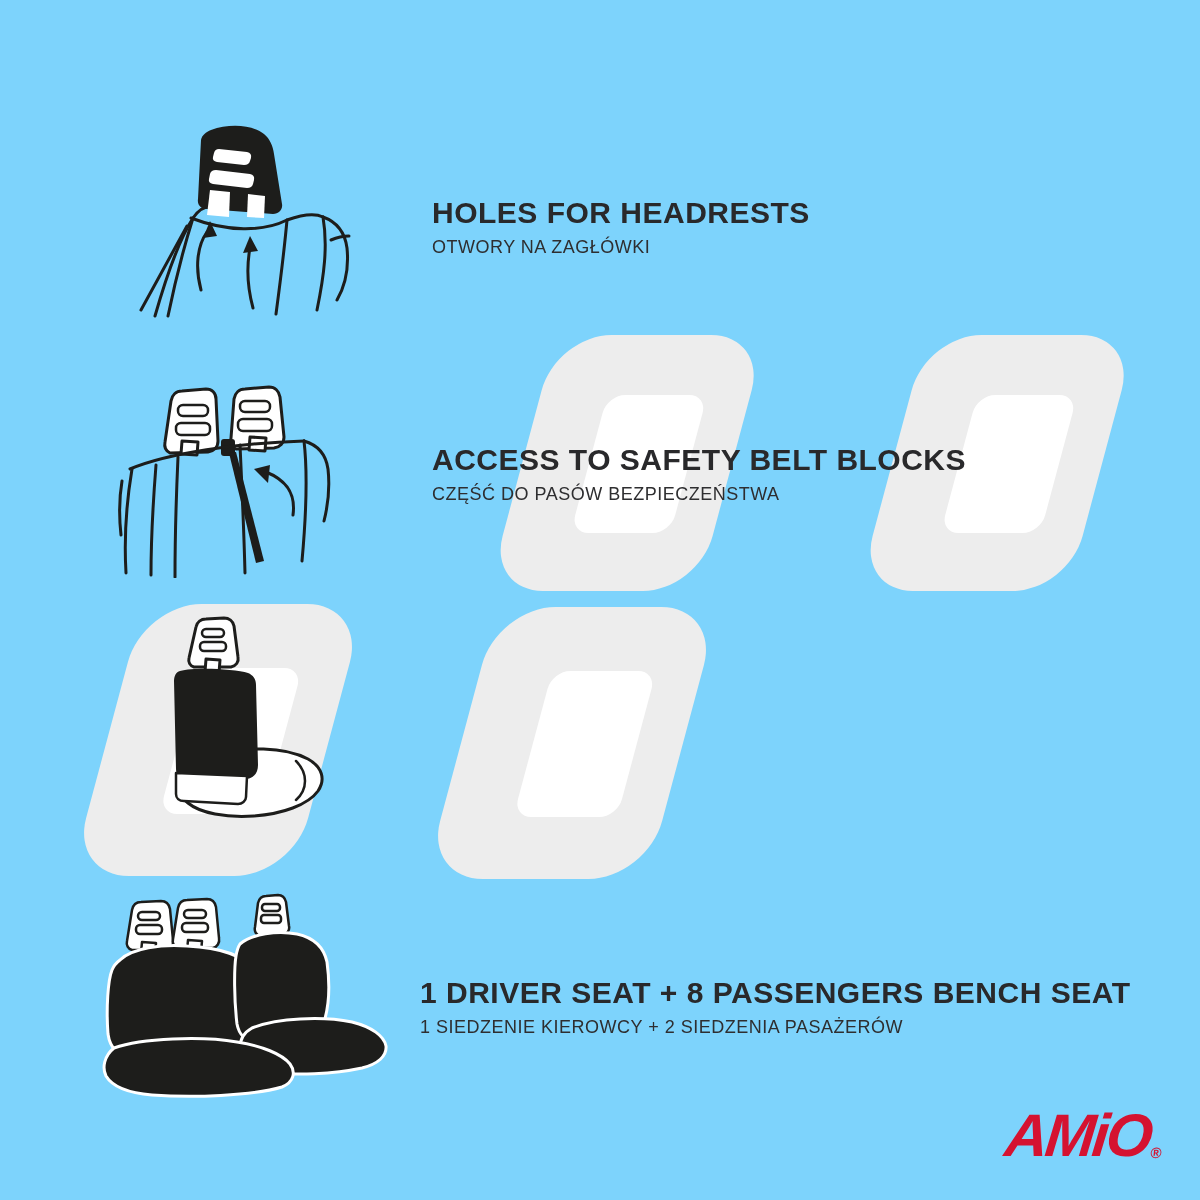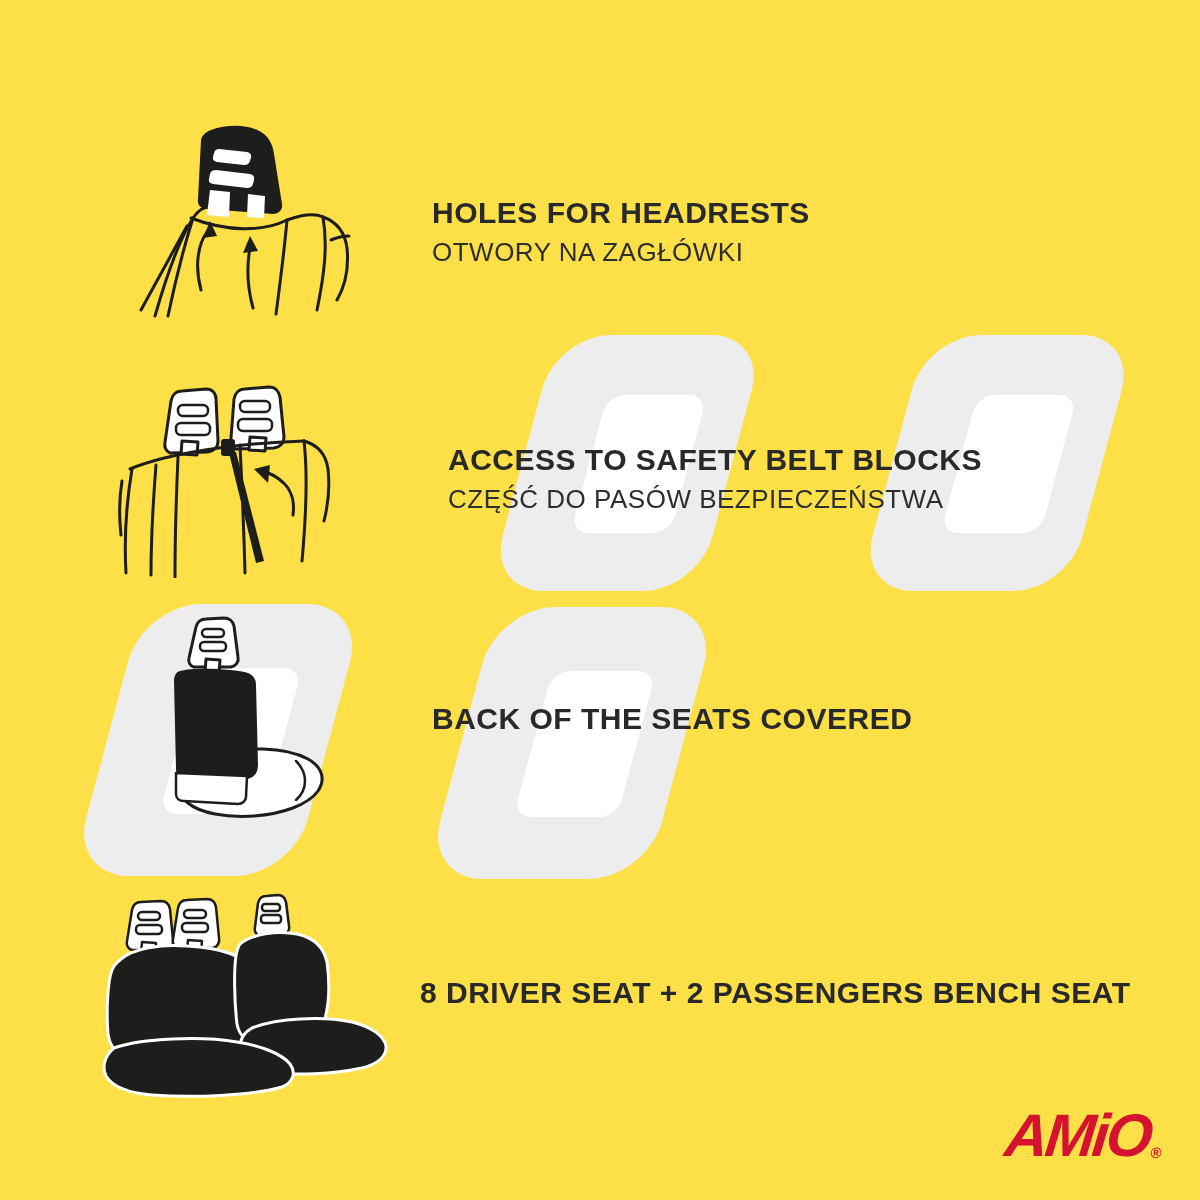--- a/index.html
+++ b/index.html
@@ -1,28 +1,28 @@
 <!DOCTYPE html>
 <html><head>
 <meta charset="utf-8">
 <style>
   html,body{margin:0;padding:0;background:#fff;}
   #canvas{
-    position:relative;width:1200px;height:1200px;background:#fde047;
+    position:relative;width:1200px;height:1200px;background:#7dd3fc;
     overflow:hidden;font-family:"Liberation Sans",sans-serif;
   }
   
   .wm{position:absolute;pointer-events:none;}
   
   .illu{position:absolute;}
   .txt{position:absolute;color:#29292b;}
   .txt .title{font-weight:bold;font-size:30px;letter-spacing:.5px;line-height:1.05;white-space:nowrap;}
-  .txt .subtitle{font-weight:normal;font-size:26px;letter-spacing:.5px;margin-top:8px;color:#2e2e30;white-space:nowrap;}
+  .txt .subtitle{font-weight:normal;font-size:18px;letter-spacing:.5px;margin-top:8px;color:#2e2e30;white-space:nowrap;}
   #txt1{left:432px;top:197px;}
-  #txt2{left:448px;top:444px;}
+  #txt2{left:432px;top:444px;}
   #txt3{left:432px;top:703px;}
   #txt4{left:420px;top:977px;}
   #illu1{left:135px;top:118px;}
   #illu2{left:118px;top:383px;}
   #illu3{left:150px;top:615px;}
   #illu4{left:72px;top:888px;}
   
   .logo{
     position:absolute;left:1002px;top:1106px;width:196px;height:62px;
     font-style:italic;font-weight:bold;font-size:60px;letter-spacing:-3px;
@@ -132,21 +132,20 @@
     </g>
 
     <path d="M60,142 C95,130 135,132 158,144 C172,152 176,164 168,176 C158,190 132,199 104,201 C76,203 50,198 38,188 C28,180 26,170 30,162 C38,150 48,146 60,142 Z" fill="#ffffff" stroke="#1d1d1b" stroke-width="3"></path>
     <path d="M146,146 C158,158 158,174 146,185" fill="none" stroke="#1d1d1b" stroke-width="2.5" stroke-linecap="round"></path>
 
     <path d="M30,56 C45,52 85,54 98,58 C103,60 106,64 106,70 L108,150 C108,158 104,163 97,164 L38,166 C31,166 26,161 26,154 L24,66 C24,61 26,57 30,56 Z" fill="#1d1d1b"></path>
 
     <path d="M26,158 L97,161 L96,182 C96,186 92,189 88,189 L34,186 C29,186 26,183 26,179 Z" fill="#ffffff" stroke="#1d1d1b" stroke-width="2.5" stroke-linejoin="round"></path>
   </svg>
   <div id="txt3" class="txt">
-    <div class="title">BACK OF THE SEATS COVERED</div>
   </div>
 
   <svg id="illu4" class="illu" width="330" height="222" viewBox="0 0 330 222">
 
     <g stroke="#1d1d1b" stroke-width="2.5" fill="#ffffff" stroke-linejoin="round">
       <path d="M60,62 C56,61 54,57 55,53 L60,22 C61,17 64,14 69,14 L89,13 C94,13 97,16 98,21 L101,52 C102,57 99,61 95,62 Z"></path>
       <rect x="66" y="24" width="22" height="8" rx="4"></rect>
       <rect x="64" y="37" width="26" height="9" rx="4"></rect>
       <path d="M70,54 L84,55 L83,66 L69,65 Z"></path>
       <g transform="translate(46,-2)">
@@ -162,20 +161,21 @@
 
     <path d="M48,72 C60,60 90,56 115,58 C150,60 172,68 178,80 C184,92 186,120 184,140 C182,156 176,164 162,166 L60,168 C46,168 38,160 36,146 C34,120 36,92 40,82 C42,77 44,75 48,72 Z" fill="#1d1d1b" stroke="#ffffff" stroke-width="3"></path>
 
     <path d="M168,56 C180,46 205,42 225,46 C243,50 252,60 255,74 C258,96 257,118 252,134 C248,146 240,152 228,153 L186,154 C174,154 167,147 165,136 C162,112 162,80 164,68 C165,62 166,59 168,56 Z" fill="#1d1d1b" stroke="#ffffff" stroke-width="3"></path>
 
     <path d="M180,140 C205,130 250,128 280,134 C300,139 312,148 314,158 C315,168 306,176 290,180 C262,186 222,188 198,184 C181,181 170,173 168,163 C167,152 171,145 180,140 Z" fill="#1d1d1b" stroke="#ffffff" stroke-width="3"></path>
 
     <path d="M42,160 C70,150 130,148 165,154 C190,158 210,166 218,176 C224,184 222,194 210,199 C180,208 120,210 80,207 C56,205 40,198 34,188 C30,180 32,168 42,160 Z" fill="#1d1d1b" stroke="#ffffff" stroke-width="3"></path>
   </svg>
   <div id="txt4" class="txt">
-    <div class="title">8 DRIVER SEAT + 2 PASSENGERS BENCH SEAT</div>
+    <div class="title">1 DRIVER SEAT + 8 PASSENGERS BENCH SEAT</div>
+    <div class="subtitle">1 SIEDZENIE KIEROWCY + 2 SIEDZENIA PASAŻERÓW</div>
   </div>
 
   <div class="logo" style="color:#d51230;">
     <span>AMiO</span><span class="reg">®</span>
   </div>
 
 </div>
 
 </body></html>

